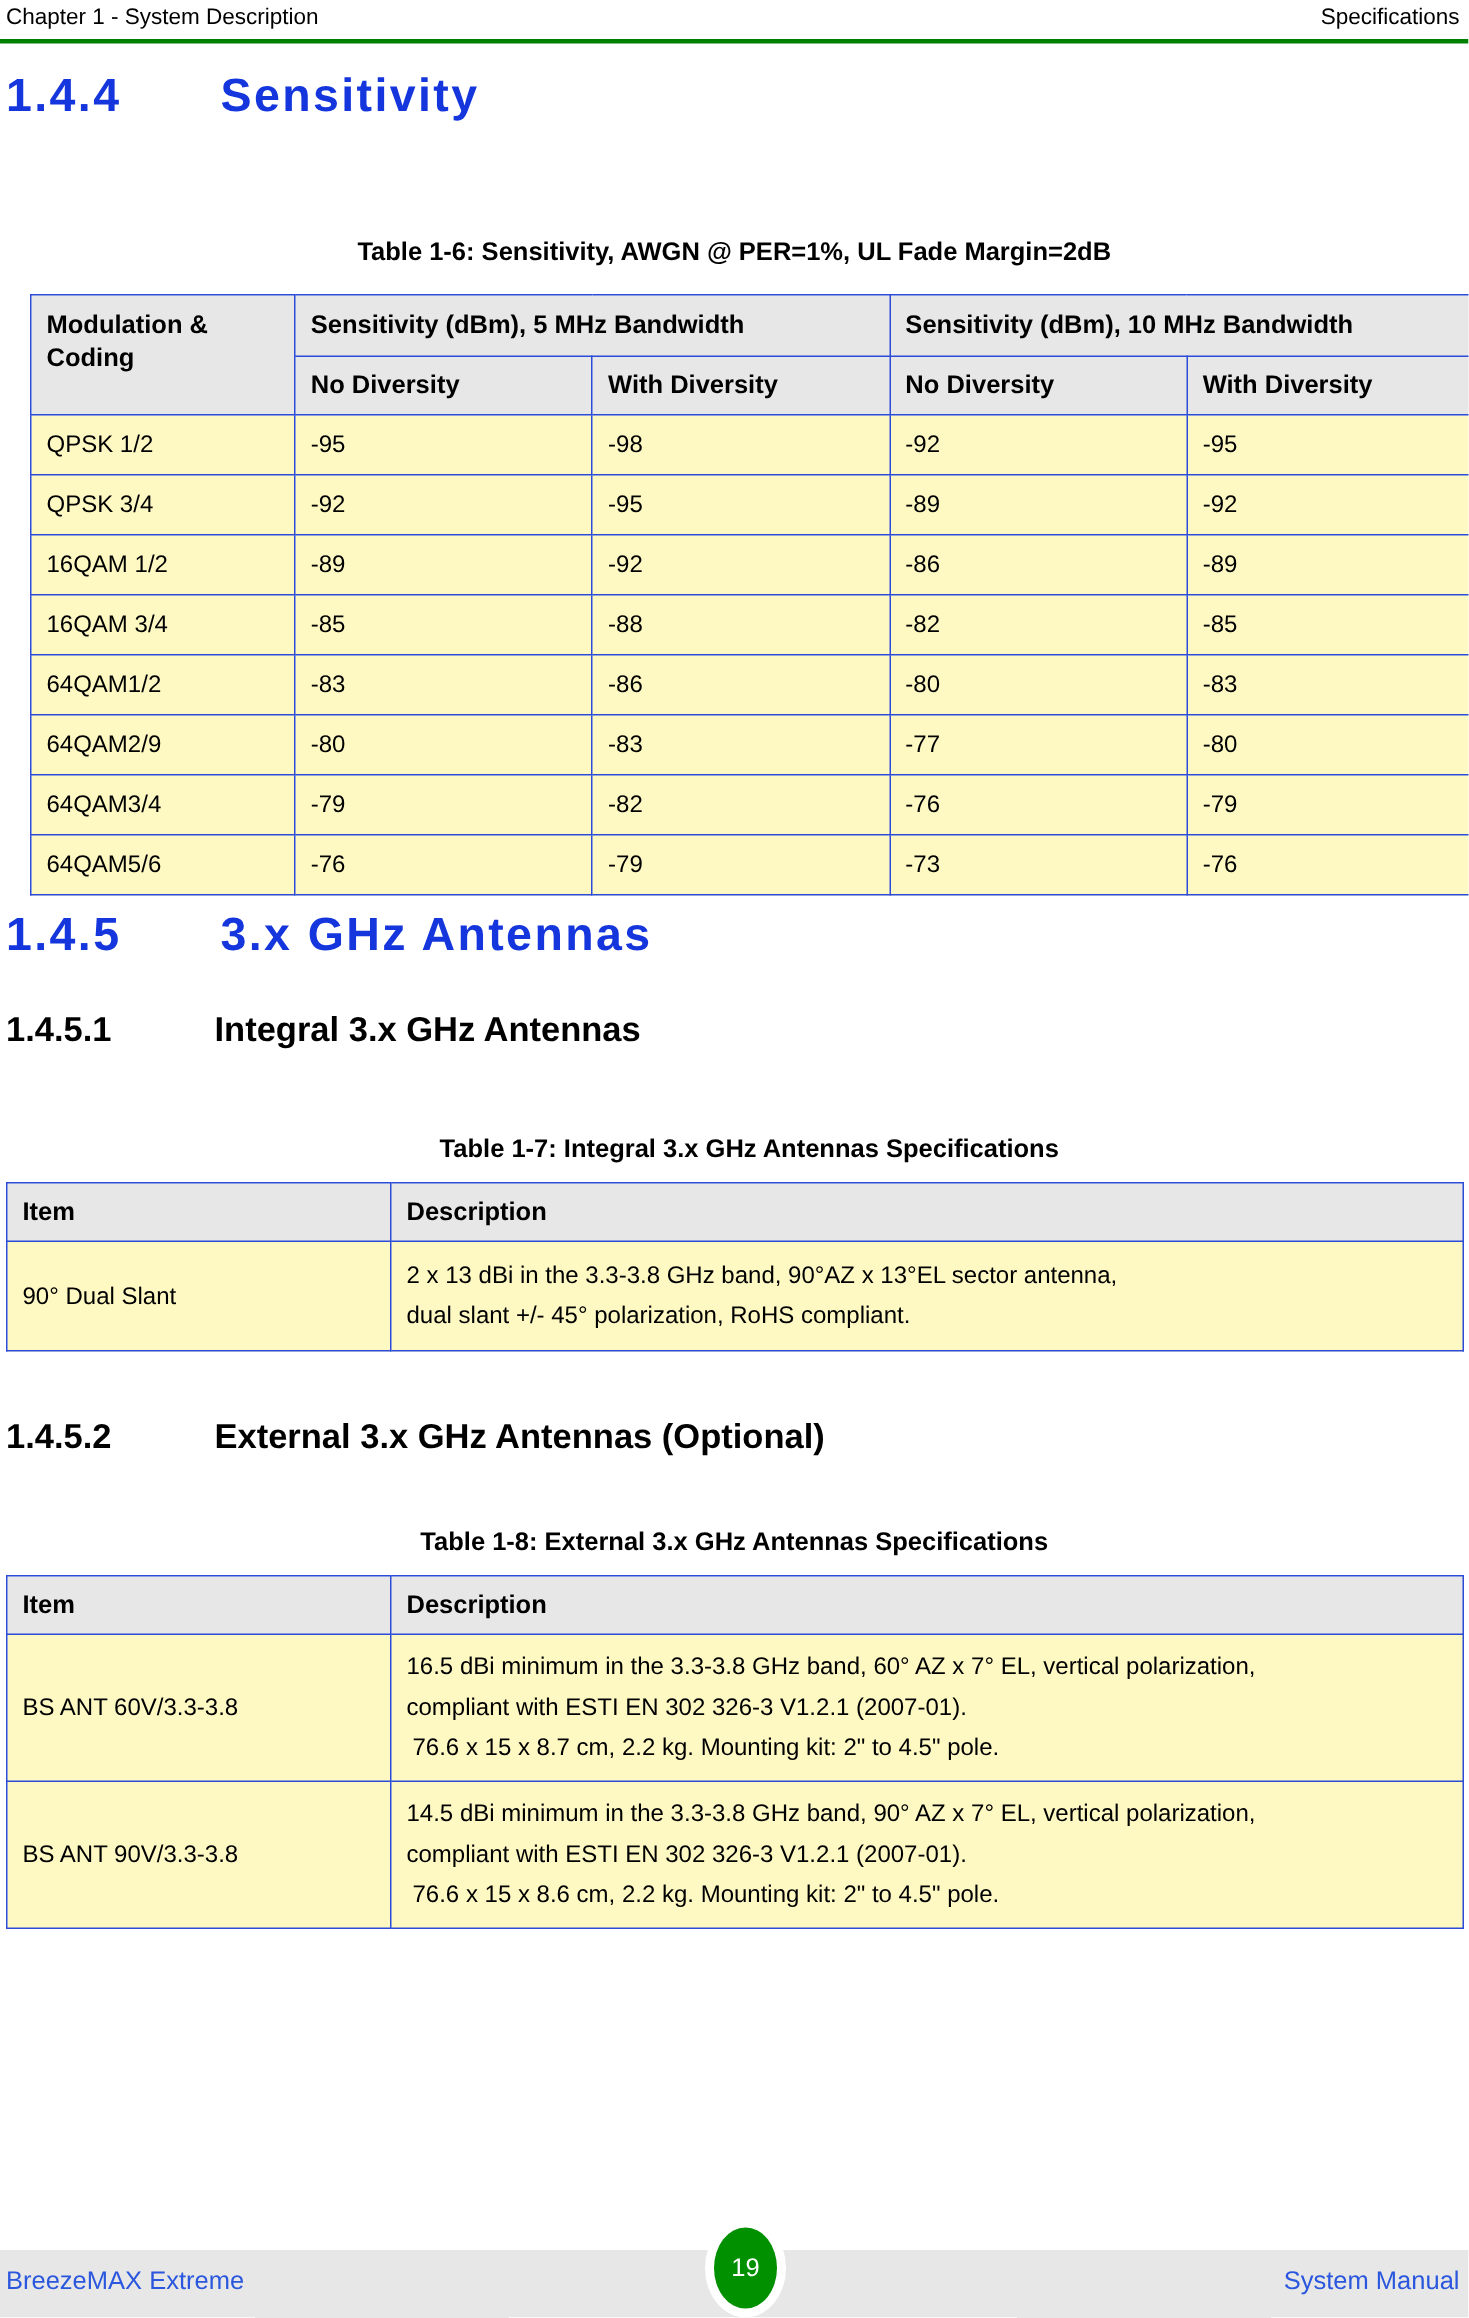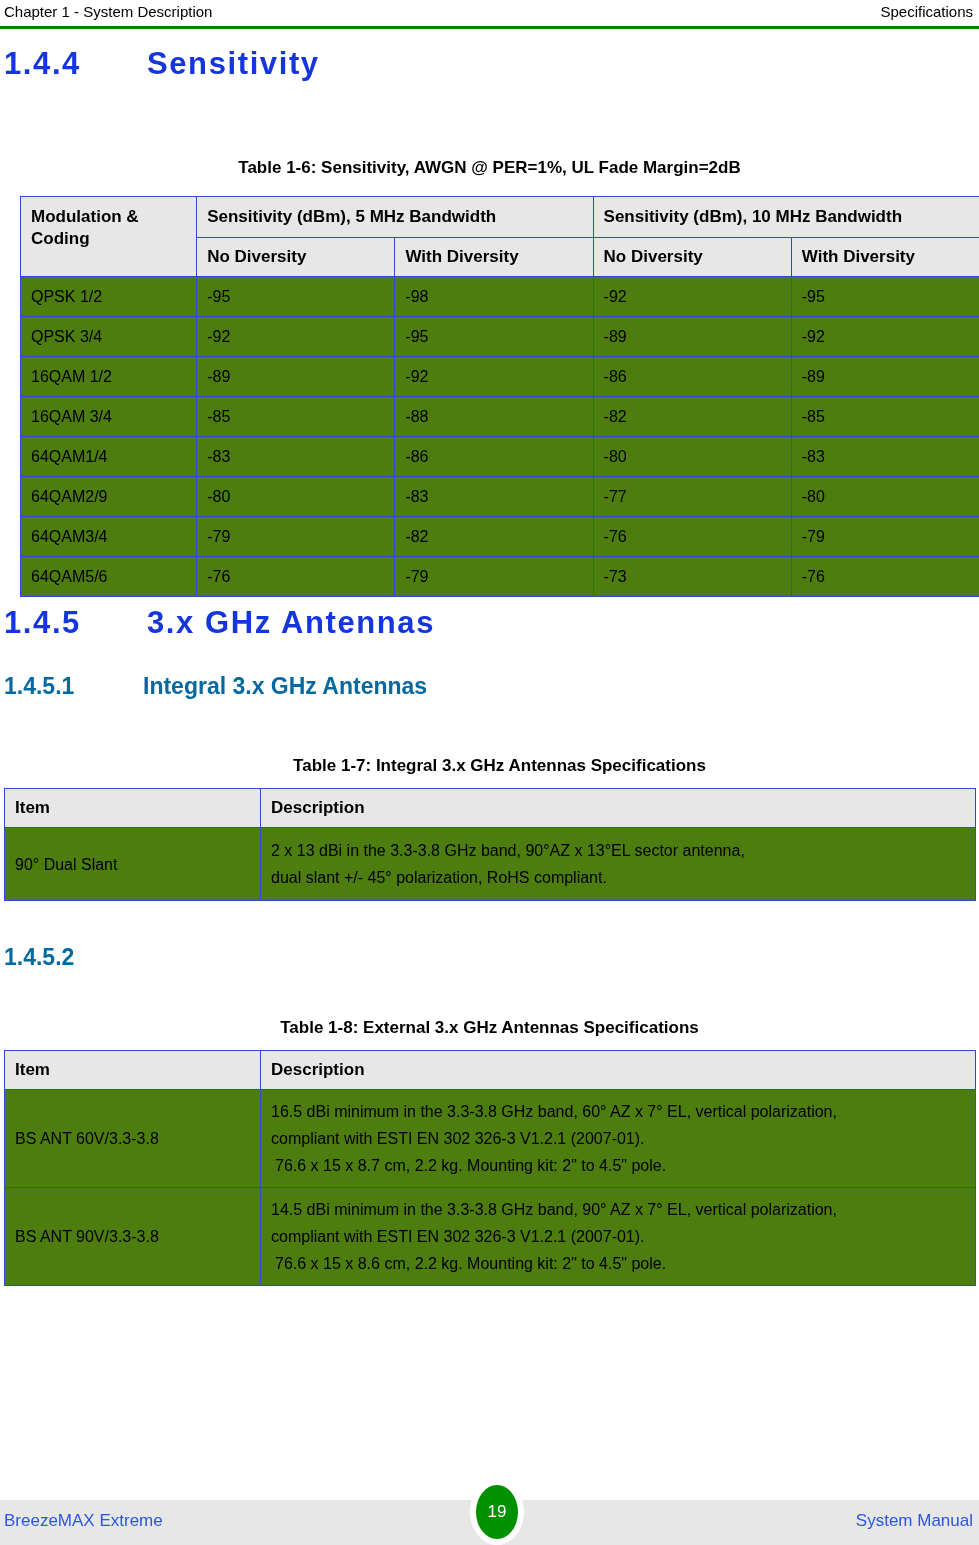--- a/index.html
+++ b/index.html
@@ -63,21 +63,21 @@
   h2.h2-num .num {
     display: inline-block;
     width: 143px;
     flex: 0 0 143px;
   }
   h3.h3-num {
     margin: 0;
     padding: 0;
     font-size: 23px;
     font-weight: bold;
-    color: #0369a1;
+    color: #000000;
     line-height: 28px;
     display: flex;
   }
   h3.h3-num .num {
     display: inline-block;
     width: 139px;
     flex: 0 0 139px;
   }
 
   .sec-144 { position: absolute; top: 46px; left: 4px; }
@@ -110,21 +110,21 @@
     padding: 0 10px;
     text-align: left;
     vertical-align: middle;
   }
   table.doc-table th {
     background: #e7e7e7;
     font-weight: bold;
     font-size: 17px;
   }
   table.doc-table td {
-    background: #4d7c0f;
+    background: #fef9c3;
     font-weight: normal;
     margin-top: 12px;
   }
 
   
   .tbl-t6 {
     position: absolute;
     top: 196px;
     left: 20px;
     width: 971px;
@@ -260,21 +260,21 @@
         <td>-89</td>
       </tr>
       <tr>
         <td>16QAM 3/4</td>
         <td>-85</td>
         <td>-88</td>
         <td>-82</td>
         <td>-85</td>
       </tr>
       <tr>
-        <td>64QAM1/4</td>
+        <td>64QAM1/2</td>
         <td>-83</td>
         <td>-86</td>
         <td>-80</td>
         <td>-83</td>
       </tr>
       <tr>
         <td>64QAM2/9</td>
         <td>-80</td>
         <td>-83</td>
         <td>-77</td>
@@ -329,20 +329,21 @@
           <span>2 x 13 dBi in the 3.3-3.8 GHz band, 90°AZ x 13°EL sector antenna,</span>
           <span>dual slant +/- 45° polarization, RoHS compliant.</span>
         </td>
       </tr>
     </tbody>
   </table>
 </div>
 
 <h3 class="h3-num sec-1452">
   <span class="num">1.4.5.2</span>
+  <span>External 3.x GHz Antennas (Optional)</span>
 </h3>
 
 <div class="tbl-caption cap-t8">Table 1-8: External 3.x GHz Antennas Specifications</div>
 
 <div class="tbl-item tbl-t8">
   <table class="doc-table">
     <colgroup>
         <col style="width:256px">
         <col style="width:715px">
       </colgroup>

